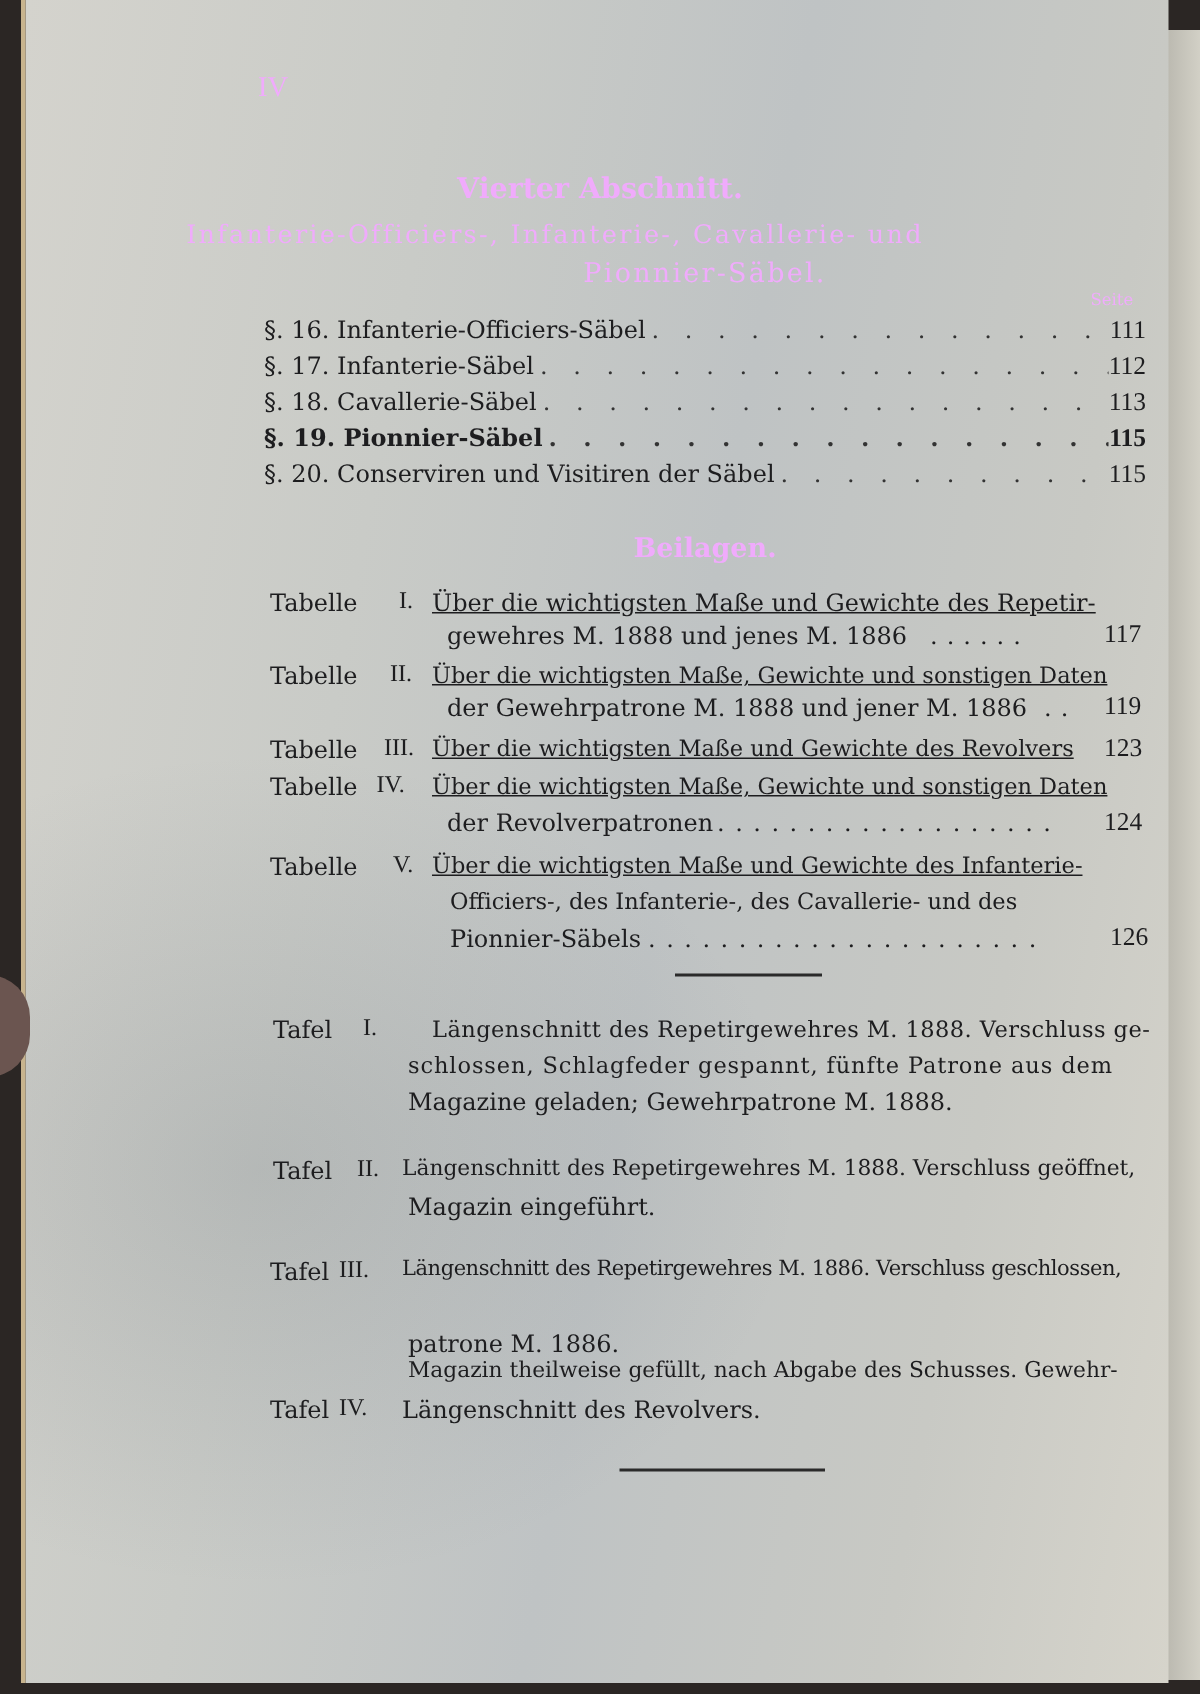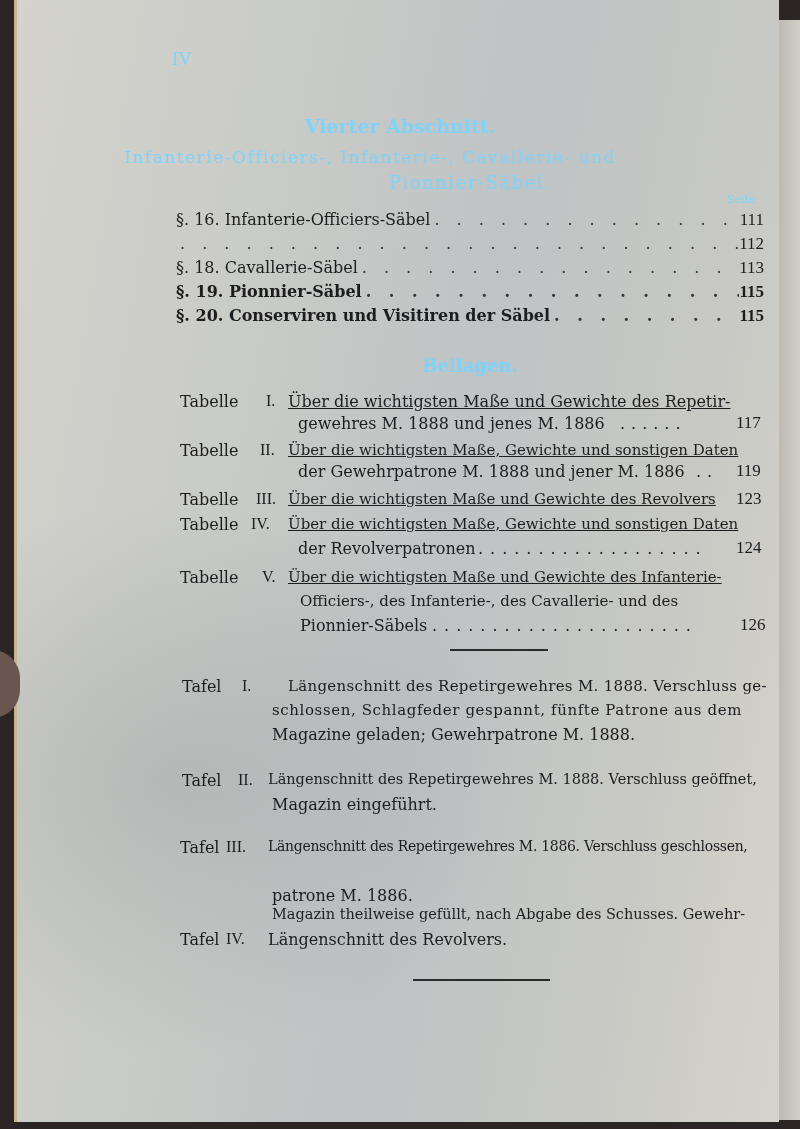--- a/index.html
+++ b/index.html
@@ -19,21 +19,21 @@
     pointer-events:none;
   }
   .right-strip {
     position:absolute; left:776px; top:20px; width:24px; height:1100px;
     background: linear-gradient(90deg,#b9b7ae,#d2d0c6);
   }
   .thumb {
     position:absolute; left:-8px; top:650px; width:28px; height:68px;
     border-radius:0 30px 30px 0; background:#6b5550;
   }
-  .txt { position:absolute; color:#7dd3fc; white-space:nowrap; }
+  .txt { position:absolute; color:#f0abfc; white-space:nowrap; }
   .pagenum { left:172px; top:48px; font-size:19px; font-family:"Liberation Serif", serif; }
   .sec-title { left:0; width:800px; text-align:center; top:115px; font-size:19px; font-weight:bold; }
   .sec-sub1 { left:0; width:940px; text-align:center; top:147px; font-size:18px; letter-spacing:1.5px; }
   .sec-sub2 { left:0; width:940px; text-align:center; top:172px; font-size:18px; letter-spacing:1.5px; }
   .seite { left:727px; top:193px; font-size:11px; }
   .row { position:absolute; left:176px; width:588px; height:24px; font-size:16px; color:#1d1d1f; display:flex; }
   .row .lbl { white-space:nowrap; }
   .row .dots { flex:1; overflow:hidden; white-space:nowrap; color:#333; letter-spacing:6px; padding:0 4px; }
   .row .pg { white-space:nowrap; font-family:"Liberation Serif", serif; font-size:17px; }
   .bl-title { left:0; width:940px; text-align:center; top:355px; font-size:18px; font-weight:bold; }
@@ -58,34 +58,35 @@
 <div class="txt sec-sub1" style="width:740px;font-size:17px;">Infanterie-Officiers-, Infanterie-, Cavallerie- und</div>
 <div class="txt sec-sub2" style="width:940px;">Pionnier-Säbel.</div>
 <div class="txt seite">Seite</div>
 
 <div class="row" style="top:210px;">
   <span class="lbl"><span>§. 16.</span> <span>Infanterie-Officiers-Säbel</span></span>
   <span class="dots">. . . . . . . . . . . . . . . . . . . . . . . . . . . . . .</span>
   <span class="pg">111</span>
 </div>
 <div class="row" style="top:234px;">
+  <span class="lbl"><span>§. 17.</span> <span>Infanterie-Säbel</span></span>
   <span class="dots">. . . . . . . . . . . . . . . . . . . . . . . . . . . . . .</span>
   <span class="pg">112</span>
 </div>
 <div class="row" style="top:258px;">
   <span class="lbl"><span>§. 18.</span> <span>Cavallerie-Säbel</span></span>
   <span class="dots">. . . . . . . . . . . . . . . . . . . . . . . . . . . . . .</span>
   <span class="pg">113</span>
 </div>
 <div class="row" style="top:282px;font-weight:bold;">
   <span class="lbl"><span>§. 19.</span> <span>Pionnier-Säbel</span></span>
   <span class="dots">. . . . . . . . . . . . . . . . . . . . . . . . . . . . . .</span>
   <span class="pg">115</span>
 </div>
-<div class="row" style="top:306px;font-weight:bold;">
+<div class="row" style="top:306px;">
   <span class="lbl"><span>§. 20.</span> <span>Conserviren und Visitiren der Säbel</span></span>
   <span class="dots">. . . . . . . . . . . . . . . . . . . . . . . . . . . . . .</span>
   <span class="pg">115</span>
 </div>
 
 <div class="txt bl-title" style="width:940px;">Beilagen.</div>
 
 <div class="tb tb-kind" style="top:392px;">Tabelle</div>
 <div class="tb tb-num" style="top:392px;left:266px;">I.</div>
 <div class="tb tb-line" style="top:392px;">Über die wichtigsten Maße und Gewichte des Repetir-</div>

